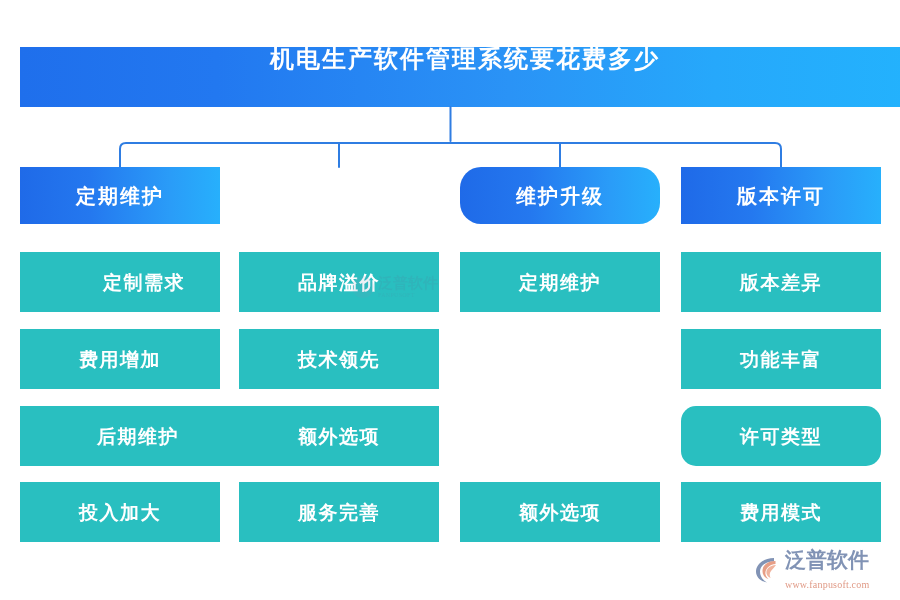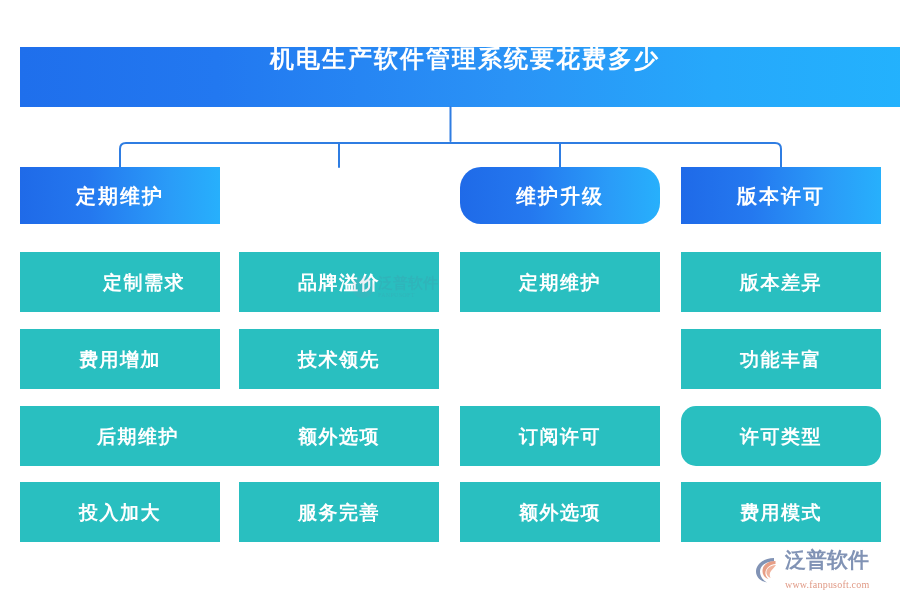--- a/index.html
+++ b/index.html
@@ -209,23 +209,20 @@
   <div class="watermark">
     <div class="wm-mark"></div>
     <div class="wm-col">
       <span class="wm-cn">泛普软件</span>
       <span class="wm-url">FANPUSOFT</span>
     </div>
   </div>
 
   <div class="cell" style="left:460px; top:252px; width:200px;text-align:center;">
     <span class="cell-text">定期维护</span>
-  </div>
-  <div class="cell" style="left:460px; top:406px; width:200px;">
-    <span class="cell-text">订阅许可</span>
   </div>
   <div class="cell" style="left:460px; top:482px; width:200px;">
     <span class="cell-text">额外选项</span>
   </div>
 
   <div class="cell" style="left:681px; top:252px; width:200px;">
     <span class="cell-text">版本差异</span>
   </div>
   <div class="cell" style="left:681px; top:329px; width:200px;">
     <span class="cell-text">功能丰富</span>

